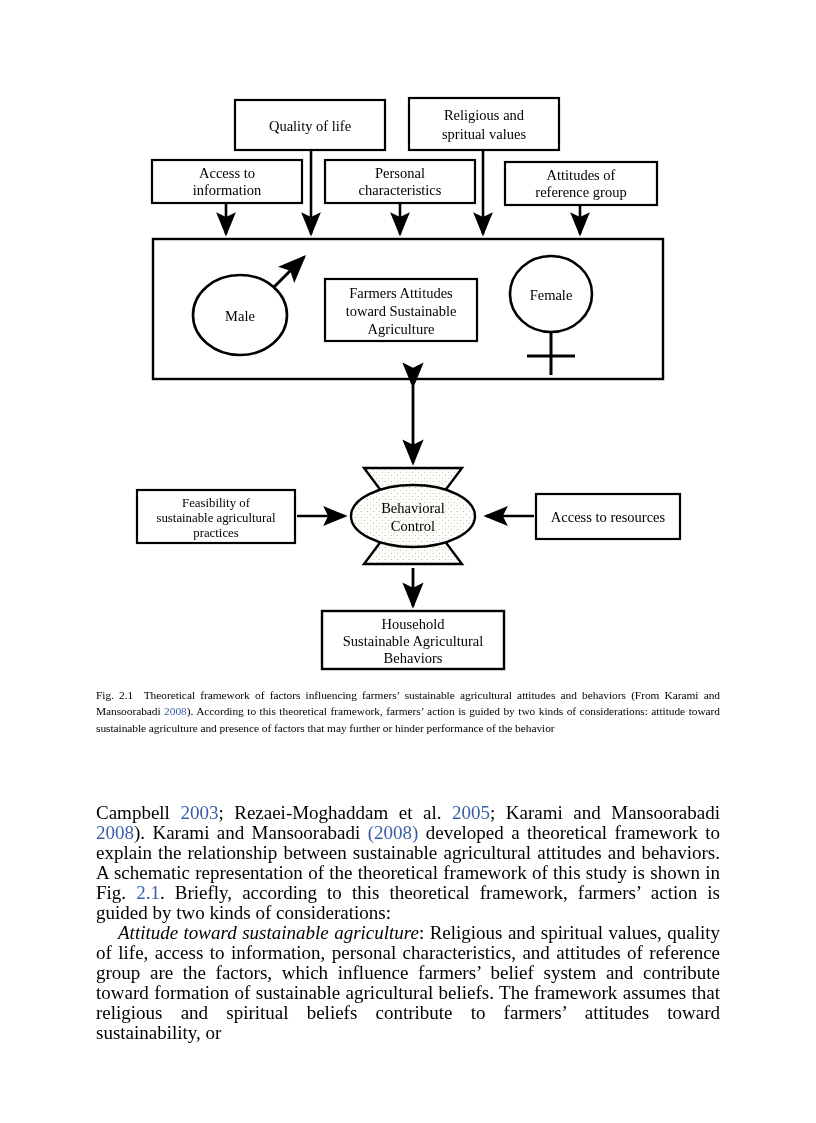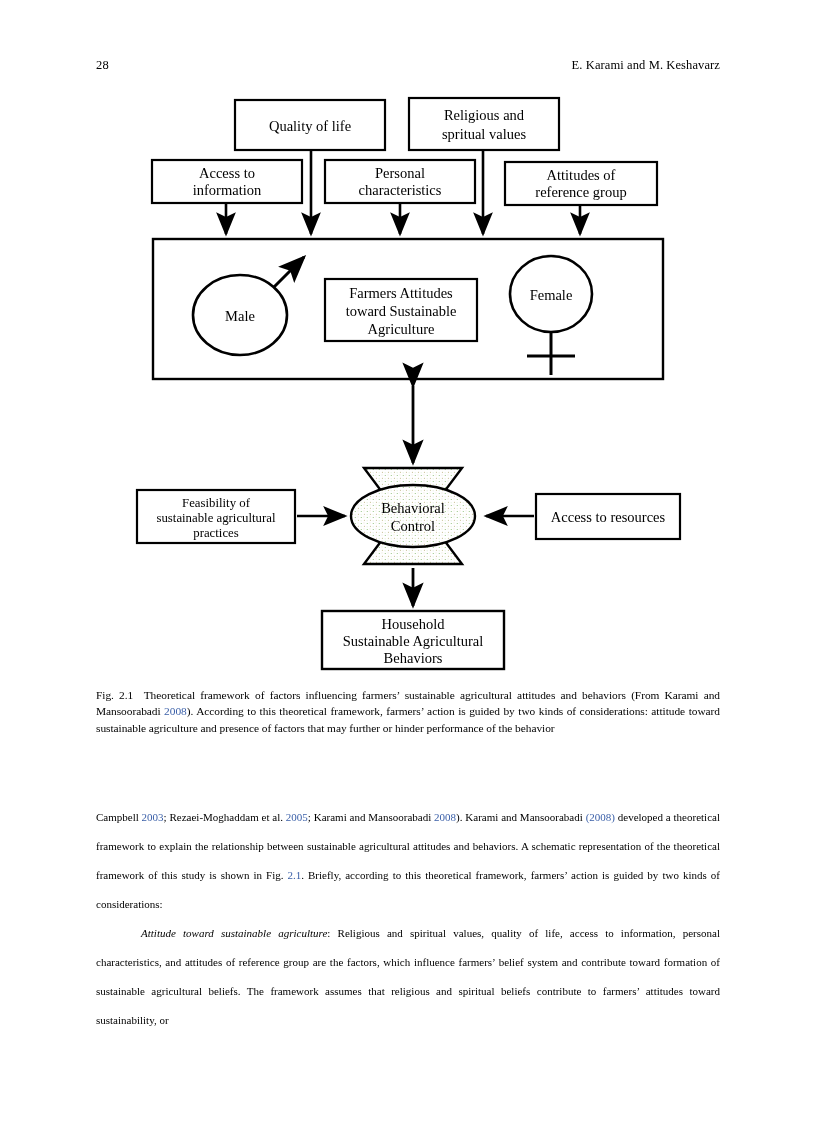--- a/index.html
+++ b/index.html
@@ -70,44 +70,39 @@
   .link {
     color: #3a5fa8;
   }
 
   
   .body-block {
     position: absolute;
     top: 803px;
     left: 96px;
     width: 624px;
-    font-size: 11px;
-    line-height: 29px;
+    font-size: 19px;
+    line-height: 20px;
     text-align: justify;
     text-justify: inter-word;
   }
   .body-block p {
     margin: 0;
   }
   .body-block p.indent {
     text-indent: 22px;
   }
   .body-block em {
-    margin-left: 23px;
   }
 </style>
 </head>
 <body>
 
 <div class="page">
 
-  <div class="runhead">
-    <span class="folio">28</span>
-    <span class="authors">E. Karami and M. Keshavarz</span>
-  </div>
 
   <div class="figure">
     <svg width="624" height="595" viewBox="0 0 624 595" xmlns="http://www.w3.org/2000/svg">
       <defs>
         <marker id="ah" markerWidth="10" markerHeight="10" refX="7.2" refY="3.4" orient="auto" markerUnits="strokeWidth">
           <path d="M0,0.2 L8,3.4 L0,6.6 L1.6,3.4 Z" fill="#000"></path>
         </marker>
         <marker id="ah2" markerWidth="10" markerHeight="10" refX="7.2" refY="3.4" orient="auto" markerUnits="strokeWidth">
           <path d="M0,0.2 L8,3.4 L0,6.6 L1.6,3.4 Z" fill="#000"></path>
         </marker>

